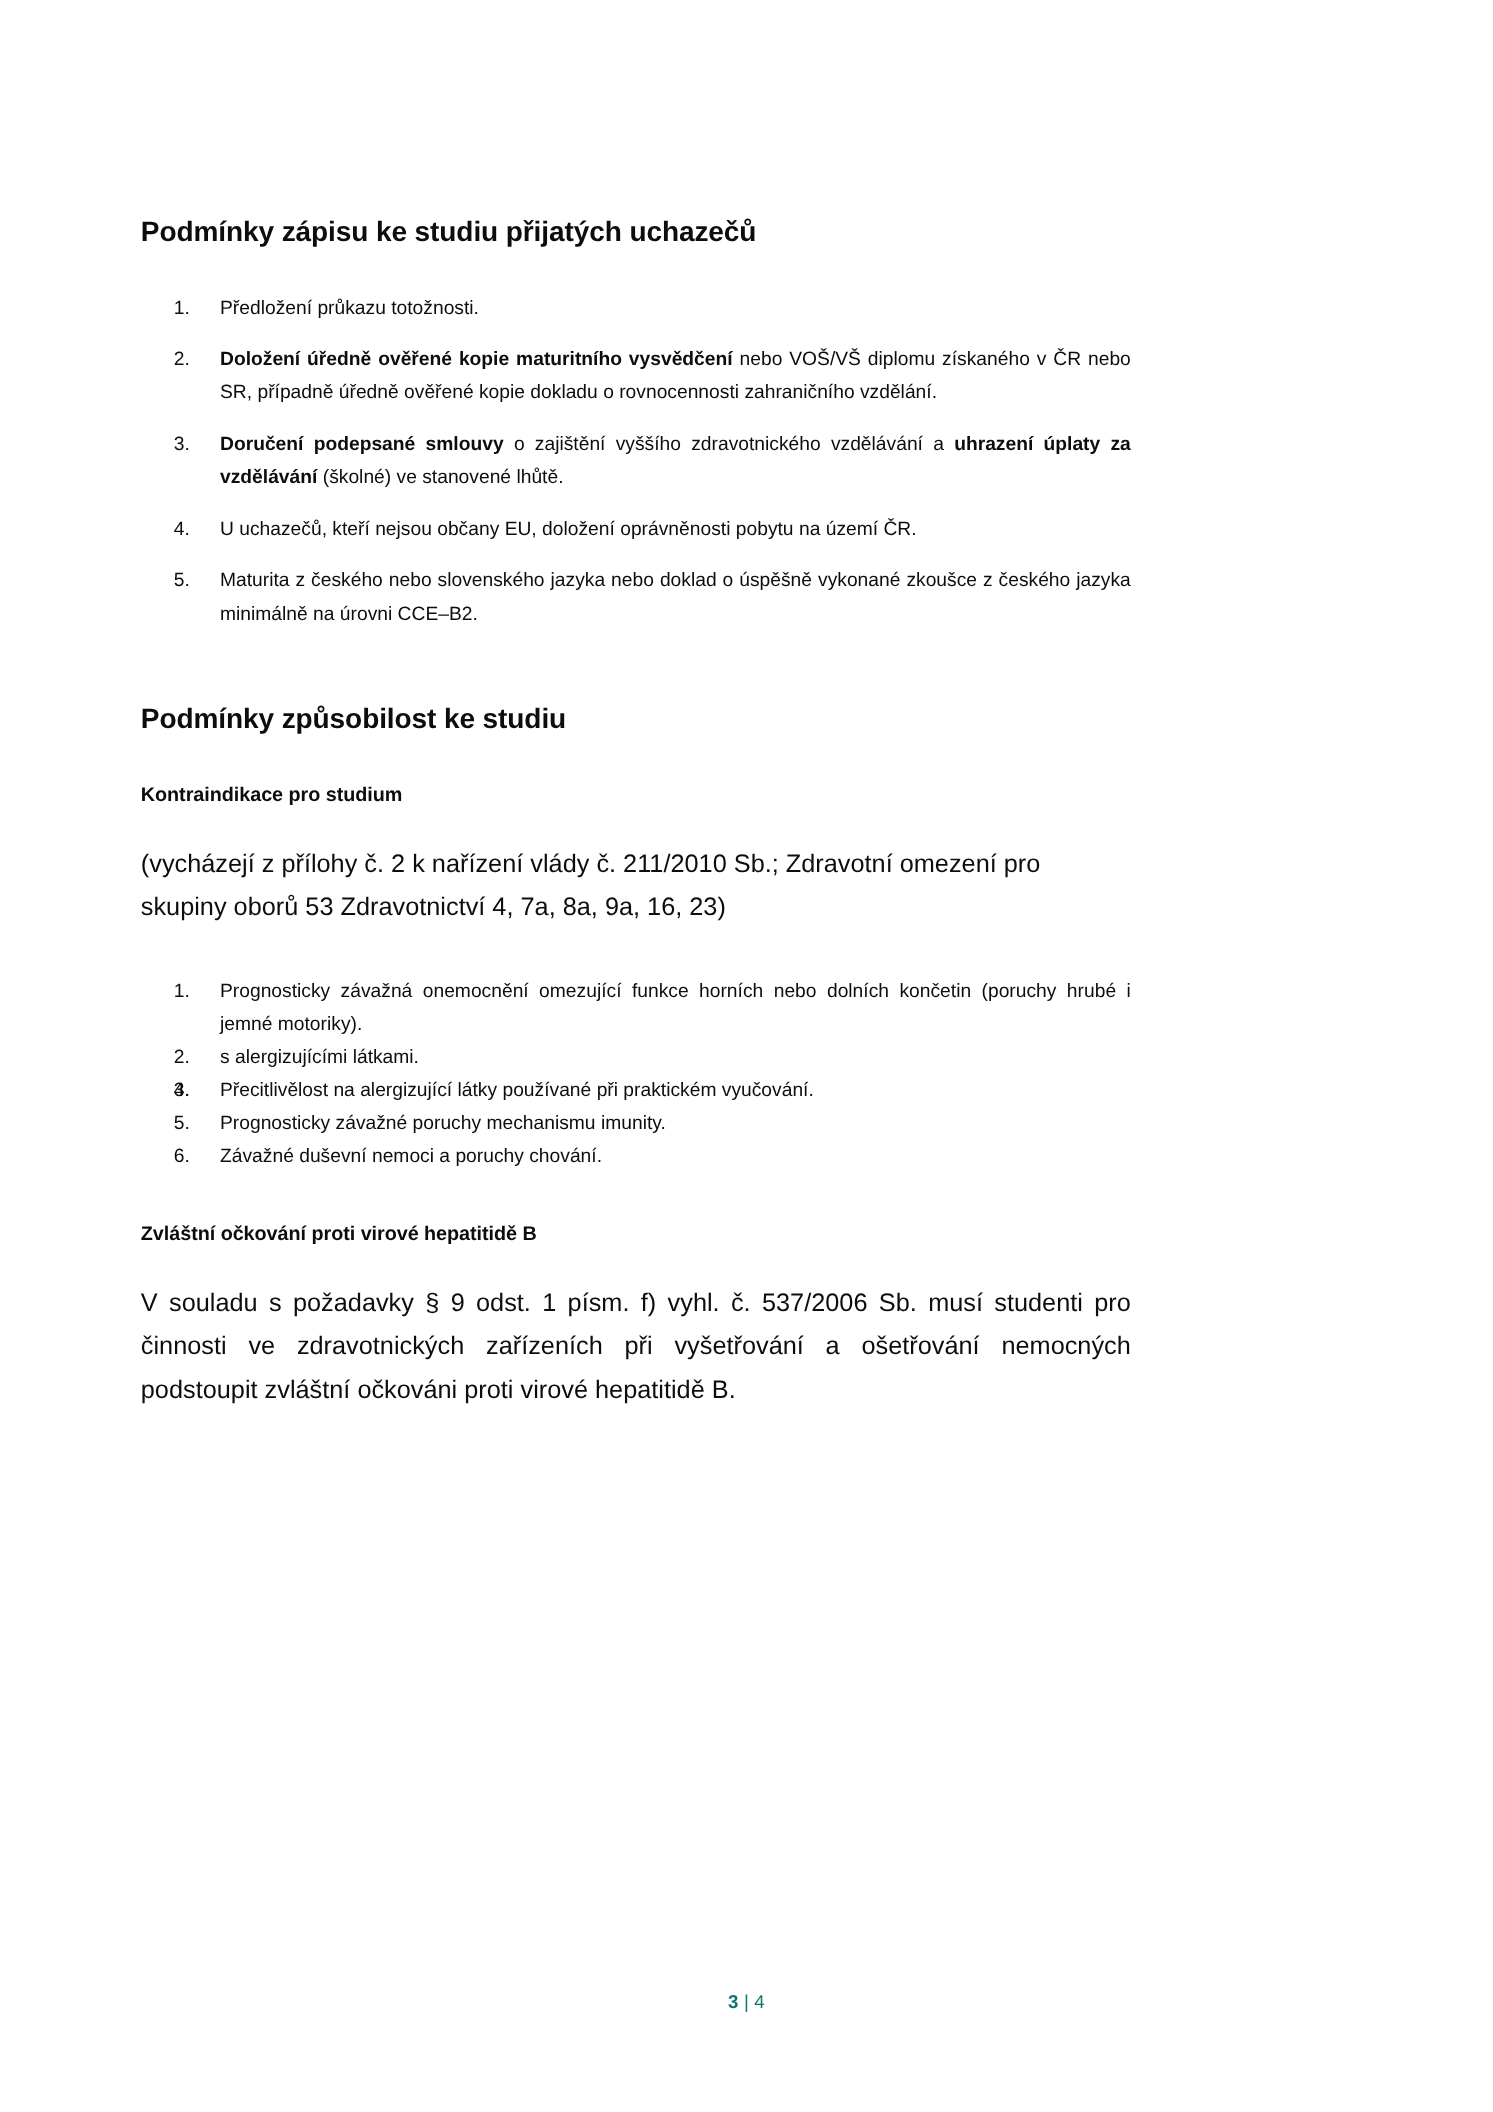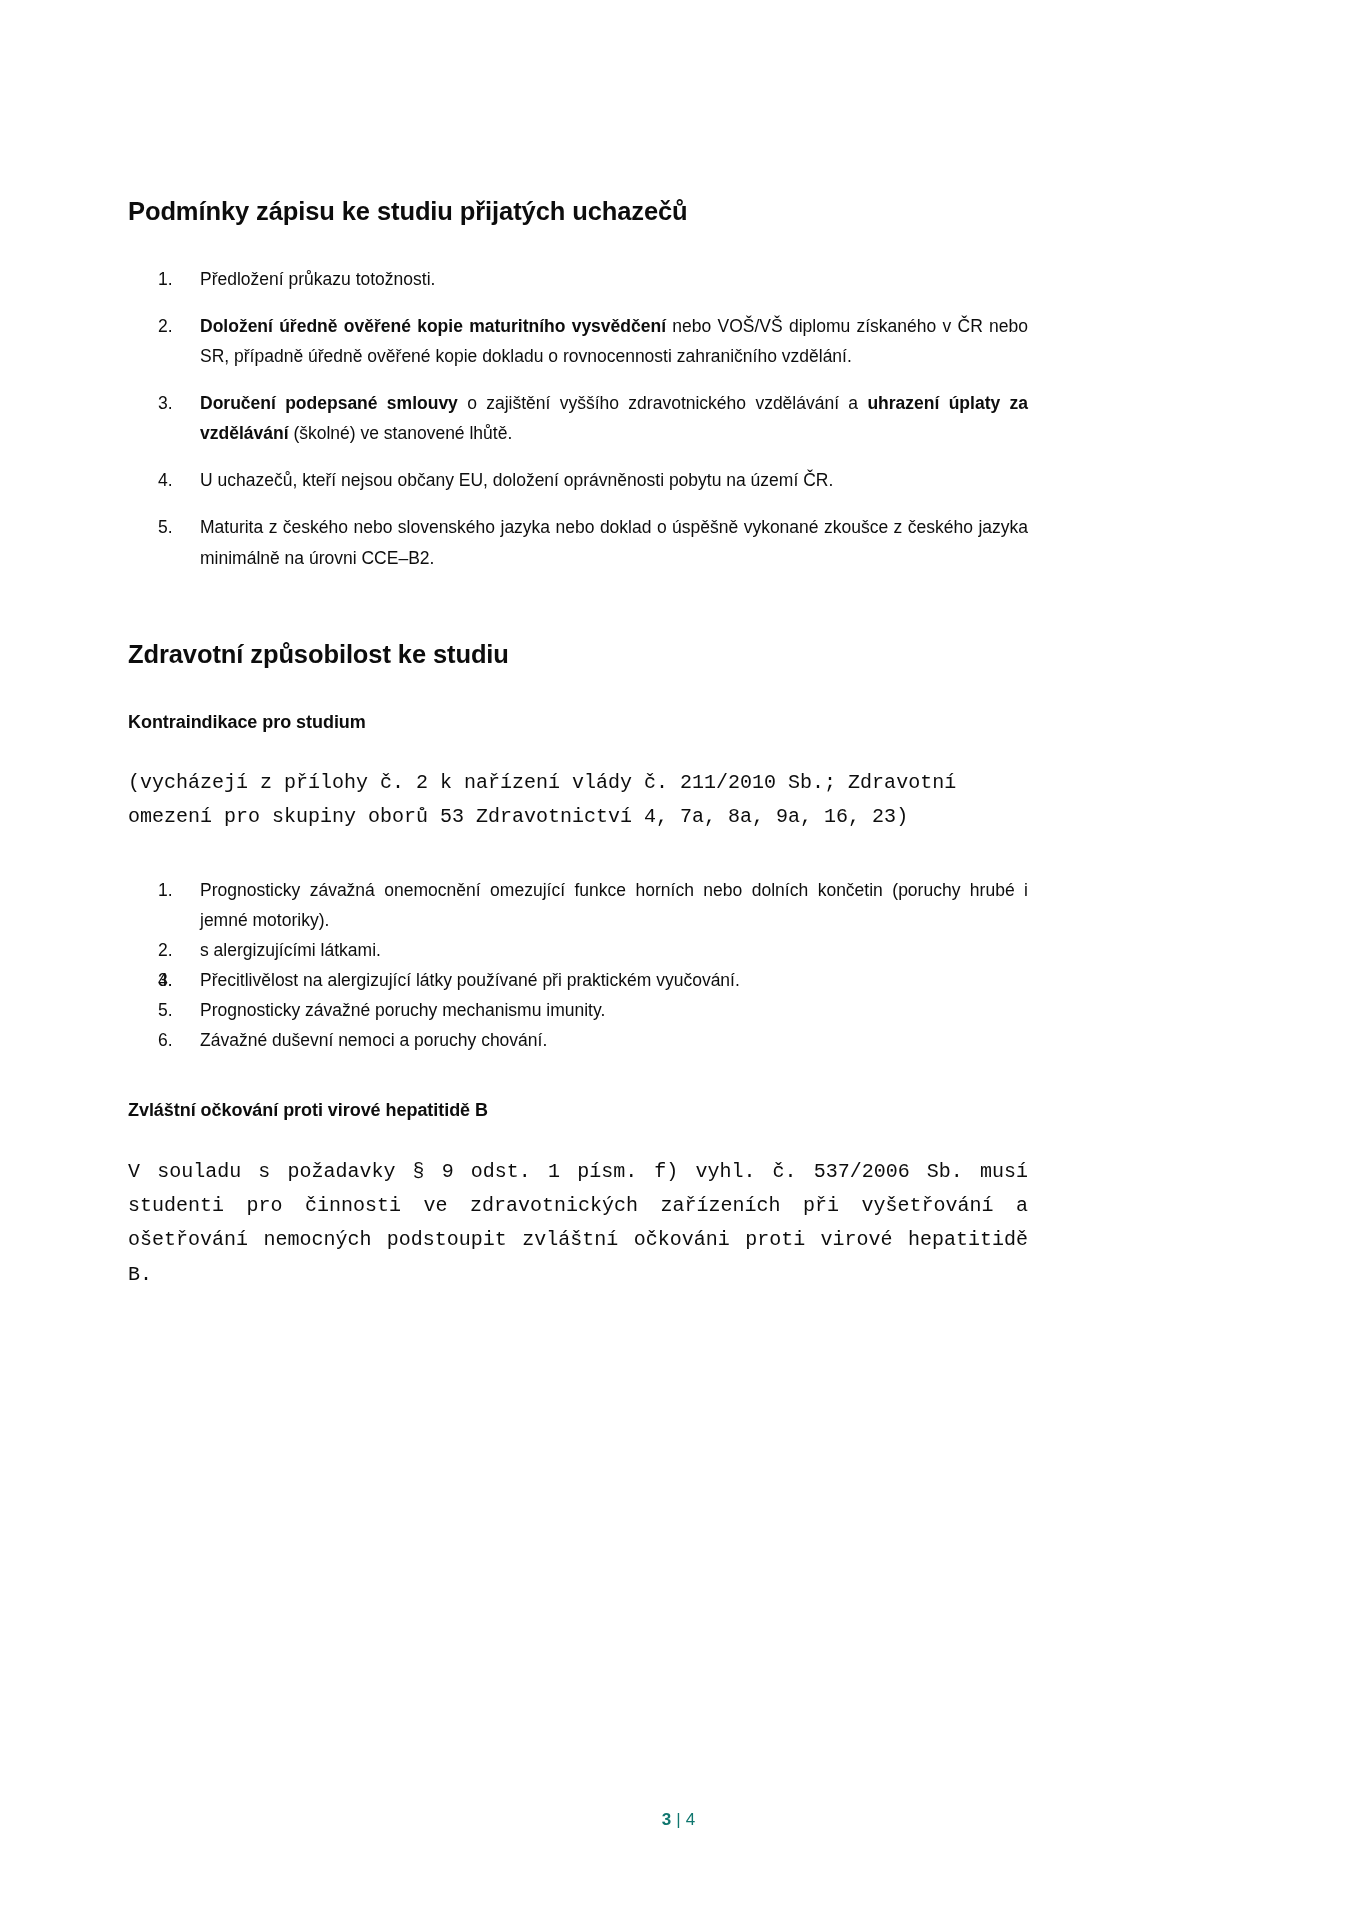--- a/index.html
+++ b/index.html
@@ -43,25 +43,24 @@
   }
   h3.doc-h3 {
     font-size: 18px;
     font-weight: bold;
     letter-spacing: -0.05px;
     line-height: 1.3;
     margin: 0 0 32px 0;
   }
 
   p.doc-p {
-    font-size: 20px;
+    font-size: 23px;
     line-height: 1.72;
     margin: 0 0 10px 0;
     text-align: left;
-    font-family: Liberation Mono, monospace;
   }
 
   
   ol.num-list {
     list-style: none;
     margin: 0;
     padding: 0;
   }
   ol.num-list > li {
     position: relative;
@@ -142,21 +141,21 @@
         <span><span>U uchazečů, kteří nejsou občany EU, doložení oprávněnosti pobytu na území ČR.</span></span>
       </li>
       <li>
         <span class="marker">5.</span>
         <span><span>Maturita z českého nebo slovenského jazyka nebo doklad o úspěšně vykonané zkoušce z českého jazyka minimálně na úrovni CCE–B2.</span></span>
       </li>
     </ol>
 
     <div class="spacer-1"></div>
 
-    <h2 class="doc-h2">Zdravotní způsobilost ke studiu</h2>
+    <h2 class="doc-h2">Podmínky způsobilost ke studiu</h2>
 
     <h3 class="doc-h3">Kontraindikace pro studium</h3>
 
     <p class="doc-p">(vycházejí z přílohy č. 2 k nařízení vlády č. 211/2010 Sb.; Zdravotní omezení pro skupiny oborů 53 Zdravotnictví 4, 7a, 8a, 9a, 16, 23)</p>
 
     <div class="spacer-3"></div>
 
     <ol class="num-list list-tight">
       <li>
         <span class="marker">1.</span>

